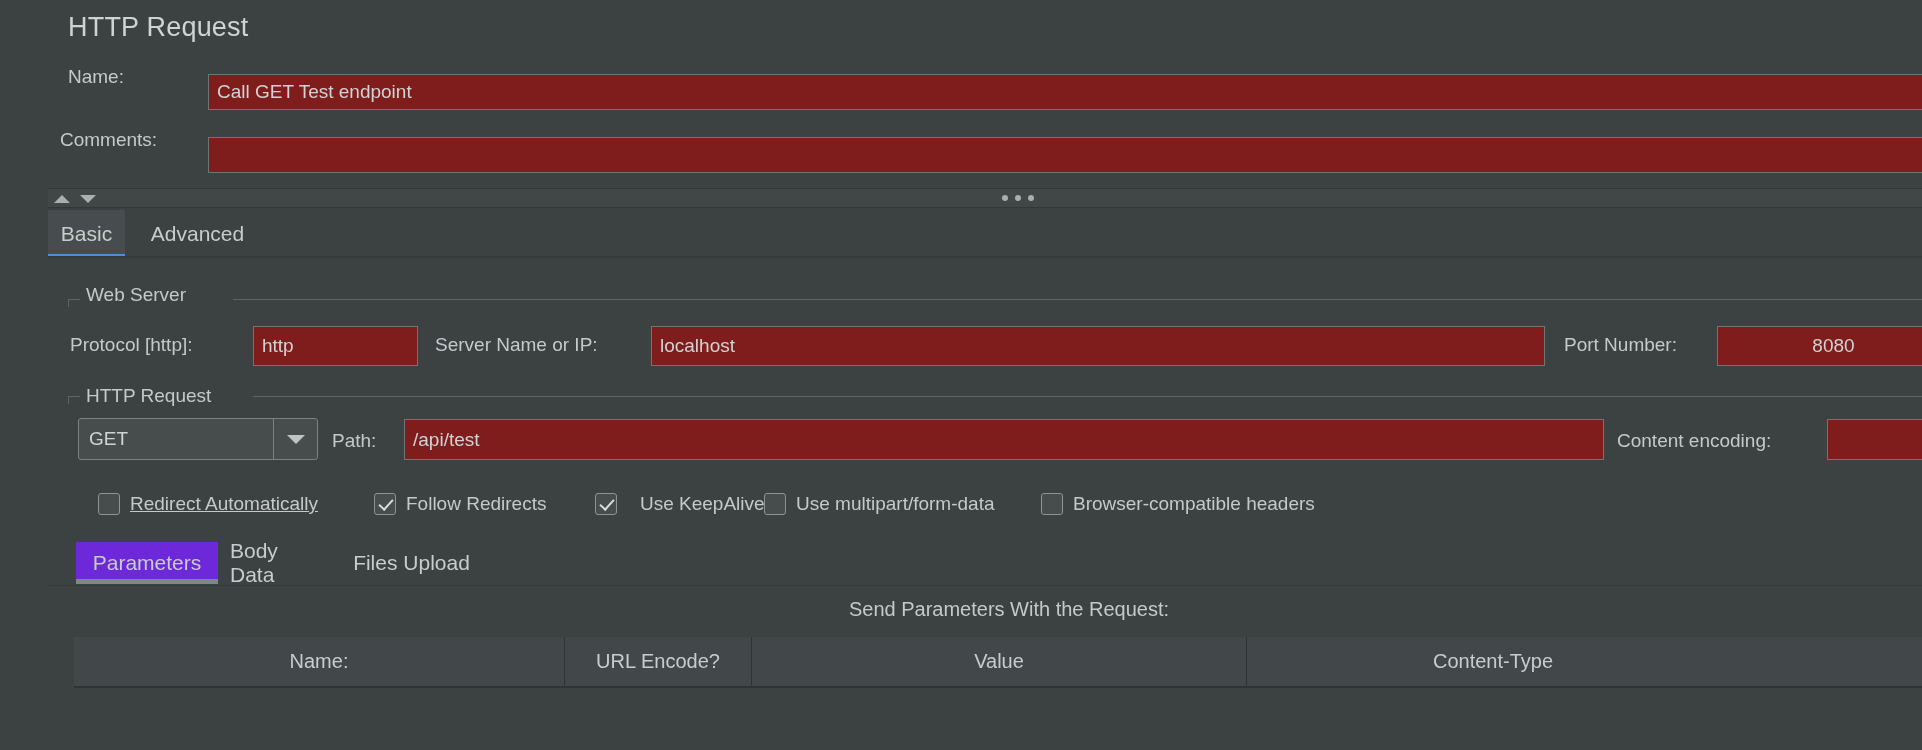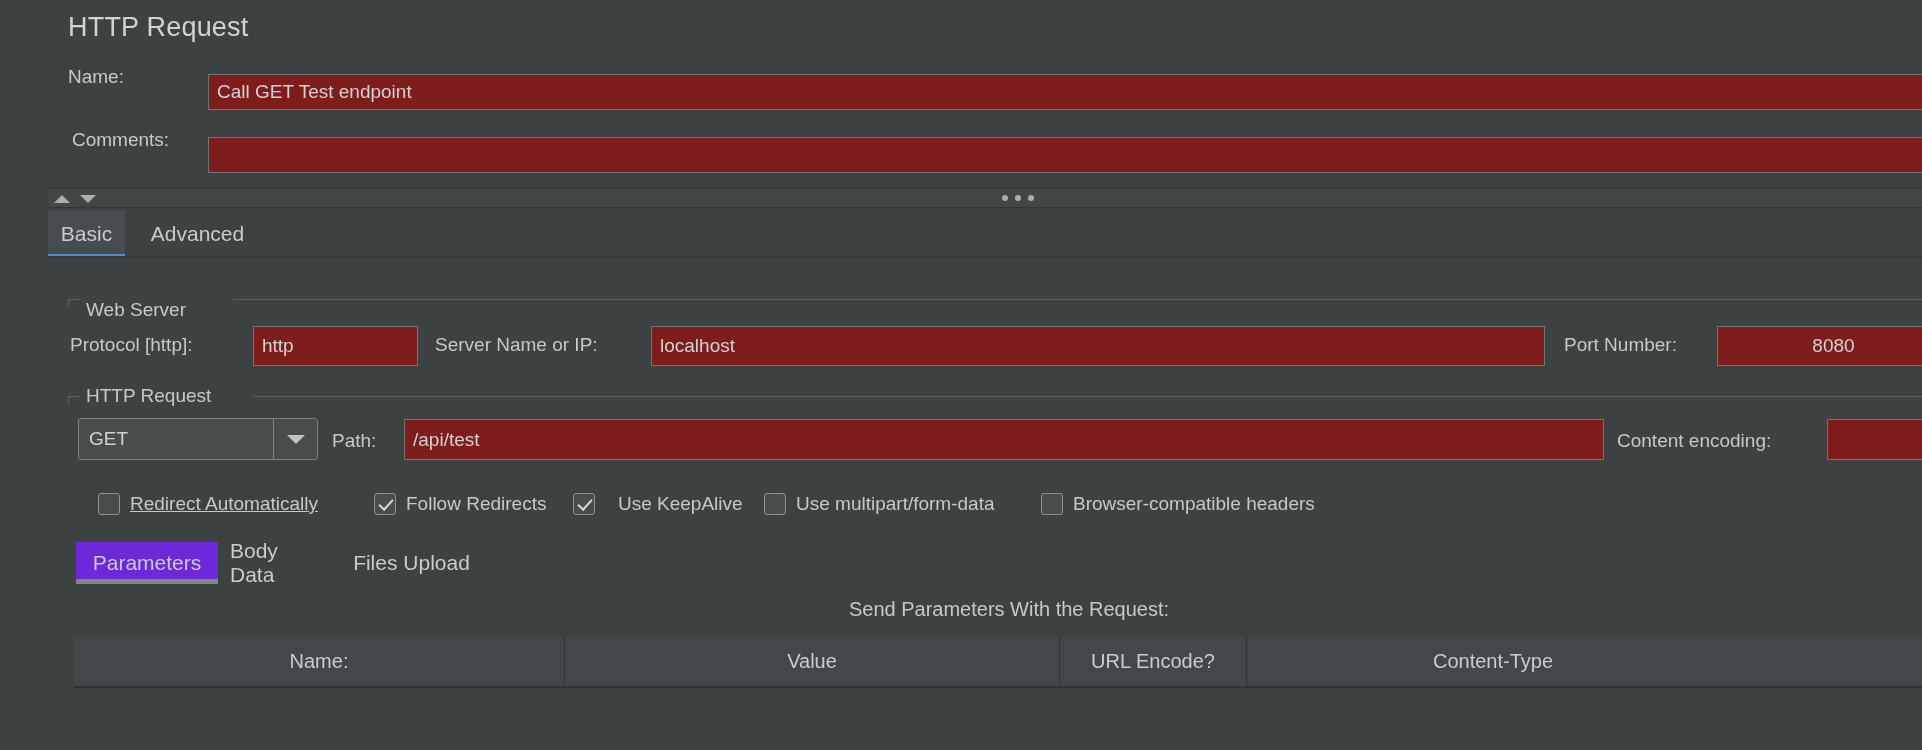--- a/index.html
+++ b/index.html
@@ -190,21 +190,21 @@
 </head>
 <body>
 
 <div id="root">
 
   <div class="page-title">HTTP Request</div>
 
   <div class="field-label" style="left:20px; top:66px;">Name:</div>
   <input class="txt" style="left: 160px; top: 74px; width: 1742px; height: 36px;" value="Call GET Test endpoint">
 
-  <div class="field-label" style="left:24px; top:129px;">Comments:</div>
+  <div class="field-label" style="left:12px; top:129px;">Comments:</div>
   <input class="txt" style="left: 160px; top: 137px; width: 1742px; height: 36px;" value="">
 
   <div class="splitter">
     <div class="tri tri-up"></div>
     <div class="tri tri-down"></div>
     <div class="dots">
         <i></i>
         <i></i>
         <i></i>
       </div>
@@ -216,21 +216,21 @@
       <div class="tab-underline"></div>
     </div>
     <div class="tab" style="left:77px; width:145px;">
       <span>Advanced</span>
     </div>
   </div>
   <div class="tabbar-base"></div>
 
   <div class="group">
     <div class="group-line" style="left:20px; top:299px; width:12px;"></div>
-    <div class="group-title" style="left:32px; top:299px;">Web Server</div>
+    <div class="group-title" style="left:32px; top:284px;">Web Server</div>
     <div class="group-line" style="left:185px; top:299px; width:1717px;"></div>
     <div class="group-edge" style="left:20px; top:299px; height:8px;"></div>
   </div>
 
   <div class="field-label" style="left:22px; top:334px;">Protocol [http]:</div>
   <input class="txt" style="left: 205px; top: 326px; width: 165px; height: 40px;" value="http">
 
   <div class="field-label" style="left:387px; top:334px;">Server Name or IP:</div>
   <input class="txt" style="left: 603px; top: 326px; width: 894px; height: 40px;" value="localhost">
 
@@ -259,21 +259,21 @@
 
   <div class="cb-row">
     <div class="cb-item" style="left:50px;text-decoration:underline;">
       <span class="cb-box"></span>
       <span>Redirect Automatically</span>
     </div>
     <div class="cb-item" style="left:326px;">
       <span class="cb-box on"></span>
       <span>Follow Redirects</span>
     </div>
-    <div class="cb-item" style="left:525px;gap:23px;">
+    <div class="cb-item" style="left:547px;gap:23px;">
       <span class="cb-box on"></span>
       <span>Use KeepAlive</span>
     </div>
     <div class="cb-item" style="left:716px;">
       <span class="cb-box"></span>
       <span>Use multipart/form-data</span>
     </div>
     <div class="cb-item" style="left:993px;">
       <span class="cb-box"></span>
       <span>Browser-compatible headers</span>
@@ -291,20 +291,20 @@
     <div class="subtab" style="left:292px; width:143px;align-items:center;">
       <span>Files Upload</span>
     </div>
   </div>
   <div class="subtabs-base"></div>
 
   <div class="table-caption">Send Parameters With the Request:</div>
 
   <div class="thead">
     <div class="th" style="width:491px;">Name:</div>
+    <div class="th" style="width:187px;">URL Encode?</div>
     <div class="th" style="width:495px;">Value</div>
-    <div class="th" style="width:187px;">URL Encode?</div>
     <div class="th" style="width:492px;">Content-Type</div>
   </div>
 
   <div class="tbody"></div>
 
 </div>
 
 </body></html>

